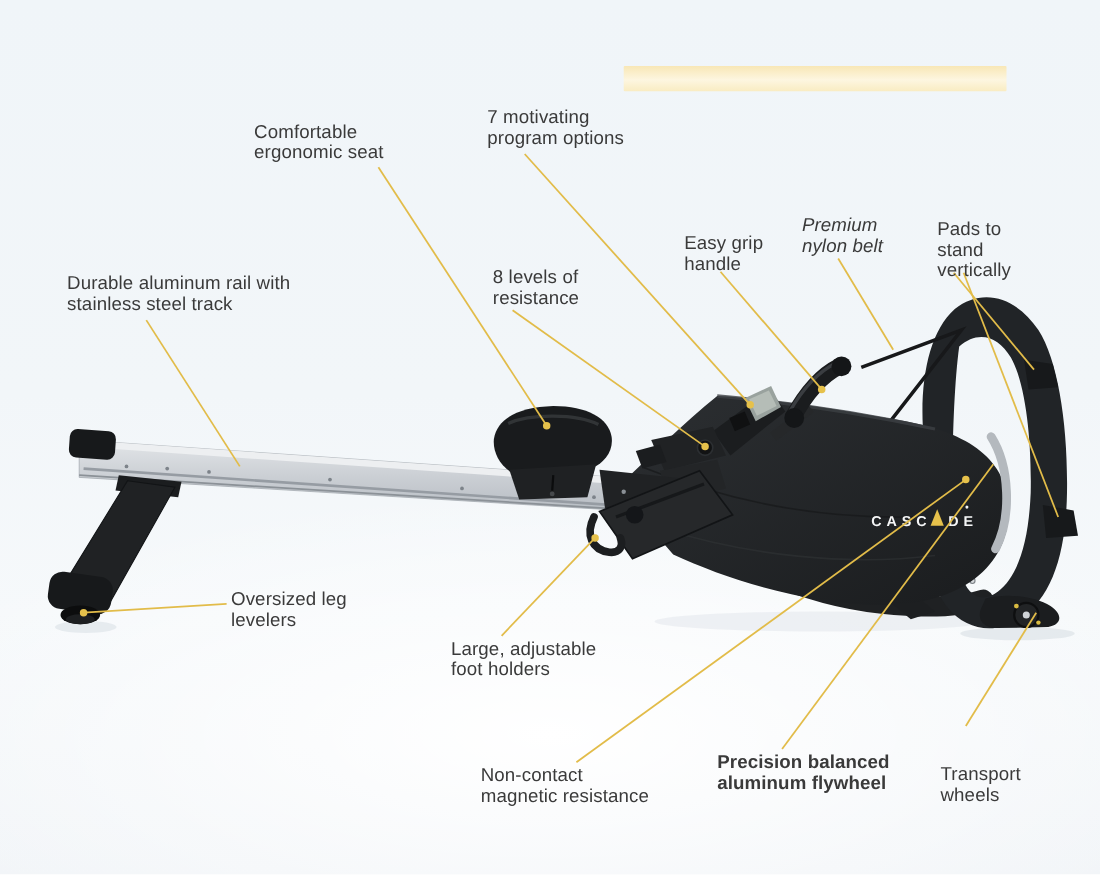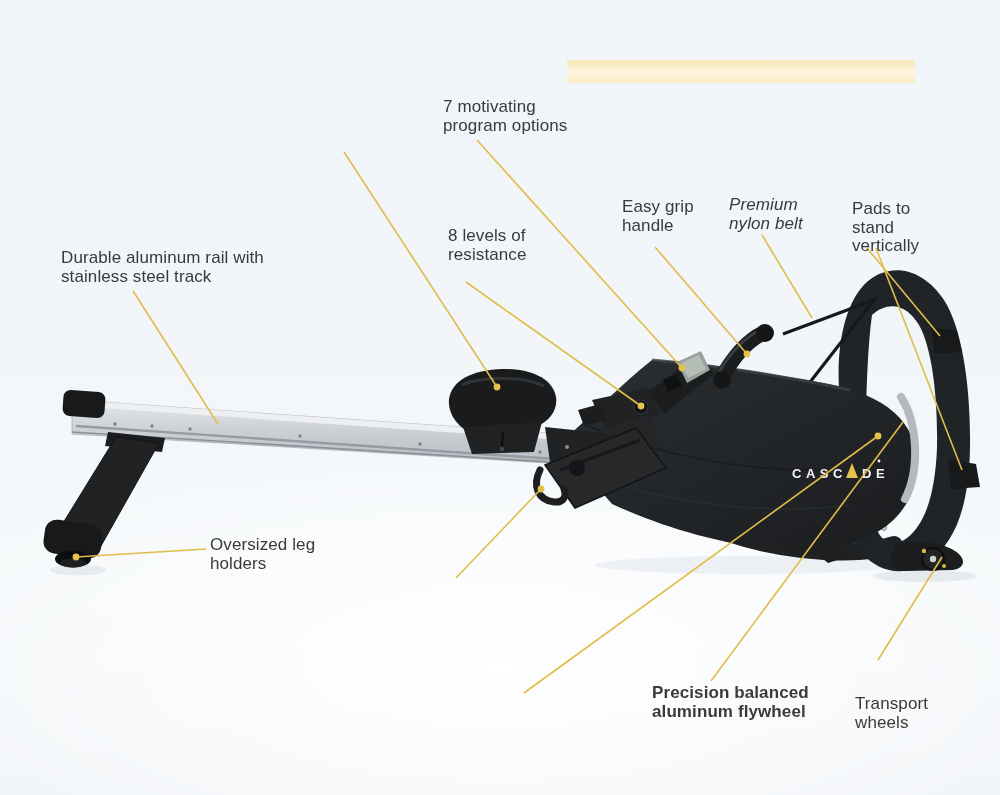--- a/index.html
+++ b/index.html
@@ -16,22 +16,22 @@
     border-radius:1px;
   }
   .art{position:absolute;left:0;top:0;width:1000px;height:795px;}
   .label{
     position:absolute;font-size:17px;line-height:1.1;color:#3a3a3a;
     white-space:pre-line;letter-spacing:.1px;
   }
   .lbl-rail{left:61px;top:249px;}
   .lbl-seat{left:231px;top:111px;}
   .lbl-programs{left:443px;top:98px;}
-  .lbl-resistance{left:448px;top:227px;}
-  .lbl-handle{left:622px;top:198px;}
+  .lbl-resistance{left:448px;top:243px;}
+  .lbl-handle{left:622px;top:212px;}
   .lbl-belt{left:729px;top:196px;font-style:italic;}
   .lbl-pads{left:852px;top:200px;}
   .lbl-levelers{left:210px;top:536px;}
   .lbl-footholders{left:410px;top:581px;}
   .lbl-noncontact{left:437px;top:696px;}
   .lbl-flywheel{left:652px;top:684px;font-weight:bold;}
   .lbl-wheels{left:855px;top:695px;}
 </style>
 </head>
 <body>
@@ -182,31 +182,37 @@
       <circle cx="641" cy="406" r="3.4"></circle>
       <circle cx="747" cy="354" r="3.4"></circle>
       <circle cx="76" cy="557" r="3.4"></circle>
       <circle cx="541" cy="489" r="3.4"></circle>
       <circle cx="878" cy="436" r="3.4"></circle>
     </g>
   </svg>
 
   <div class="label lbl-rail">Durable aluminum rail with
 stainless steel track</div>
+  <div class="label lbl-seat">Comfortable
+ergonomic seat</div>
   <div class="label lbl-programs">7 motivating
 program options</div>
   <div class="label lbl-resistance">8 levels of
 resistance</div>
   <div class="label lbl-handle">Easy grip
 handle</div>
   <div class="label lbl-belt">Premium
 nylon belt</div>
   <div class="label lbl-pads">Pads to
 stand
 vertically</div>
   <div class="label lbl-levelers">Oversized leg
-holders</div>
+levelers</div>
+  <div class="label lbl-footholders">Large, adjustable
+foot holders</div>
+  <div class="label lbl-noncontact">Non-contact
+magnetic resistance</div>
   <div class="label lbl-flywheel">Precision balanced
 aluminum flywheel</div>
   <div class="label lbl-wheels">Transport
 wheels</div>
 
 </div>
 
 </body></html>

